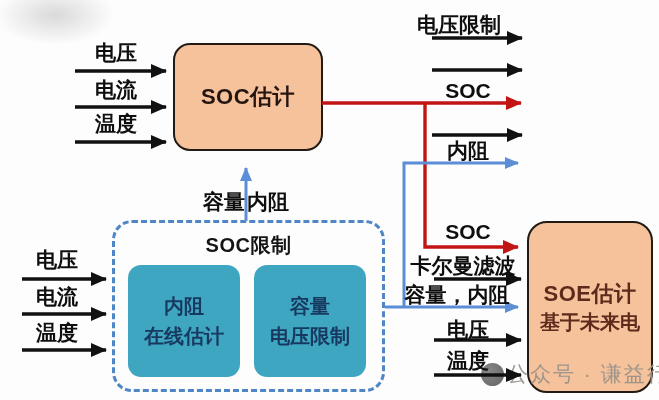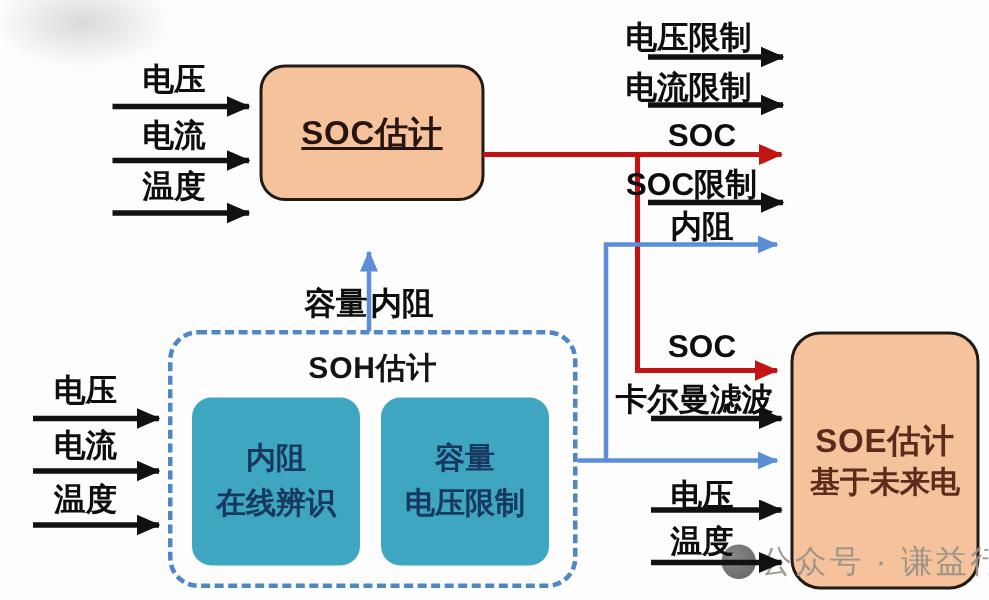--- a/index.html
+++ b/index.html
@@ -11,21 +11,21 @@
     position:absolute;left:-30px;top:-28px;width:170px;height:86px;border-radius:50%;
     background:radial-gradient(closest-side,rgba(90,90,90,.22),rgba(120,120,120,0) 70%);
     pointer-events:none;z-index:0;
   }
   
   .box{
     position:absolute;background:#f5c29b;border:2.5px solid #221b15;
     display:flex;flex-direction:column;align-items:center;justify-content:center;
     text-align:center;z-index:1;box-sizing:border-box;
   }
-  .box-soc{left:173px;top:43px;width:150px;height:91px;border-radius:17px;color:#241510;text-decoration:underline;}
+  .box-soc{left:173px;top:43px;width:150px;height:108px;border-radius:17px;color:#241510;}
   .box-sop{left:528px;top:14px;width:122px;height:173px;border-radius:20px;color:#5e2a1c;}
   .box-soe{left:527px;top:221px;width:126px;height:172px;border-radius:20px;color:#5e2a1c;}
   .box-title{font-size:22px;font-weight:700;line-height:1.35;letter-spacing:.5px;}
   .box-sub{font-size:20px;font-weight:700;line-height:1.3;}
   
   .soh{
     position:absolute;left:112px;top:220px;width:273px;height:172px;border-radius:20px;
     border:3px dashed #4f86c6;background:transparent;z-index:1;box-sizing:border-box;
   }
   .soh-title{
@@ -67,24 +67,24 @@
     <div class="box-title">SOC估计</div>
   </div>
 
 
   <div class="box box-soe">
     <div class="box-title">SOE估计</div>
     <div class="box-sub">基于未来电</div>
   </div>
 
   <div class="soh">
-    <div class="soh-title">SOH估计</div>
+    <div class="soh-title">SOC限制</div>
     <div class="teal teal-1">
       <div>内阻</div>
-      <div>在线辨识</div>
+      <div>在线估计</div>
     </div>
     <div class="teal teal-2">
       <div>容量</div>
       <div>电压限制</div>
     </div>
   </div>
 
   <div class="watermark">
     <div class="wm-circle"></div>
     <div class="wm-text">公众号 · 谦益行</div>
@@ -141,26 +141,25 @@
 
   <div class="lbl" style="left:116px;top:53px">电压</div>
   <div class="lbl" style="left:116px;top:90px">电流</div>
   <div class="lbl" style="left:116px;top:124px">温度</div>
 
   <div class="lbl" style="left:57px;top:260px">电压</div>
   <div class="lbl" style="left:57px;top:297px">电流</div>
   <div class="lbl" style="left:57px;top:333px">温度</div>
 
   <div class="lbl" style="left:459px;top:25px">电压限制</div>
-  <div class="lbl" style="left:459px;top:58px">电流限制</div>
   <div class="lbl" style="left:468px;top:91px">SOC</div>
-  <div class="lbl" style="left:461px;top:123px">SOC限制</div>
   <div class="lbl" style="left:468px;top:151px">内阻</div>
 
   <div class="lbl" style="left:468px;top:232px">SOC</div>
   <div class="lbl" style="left:463px;top:266px">卡尔曼滤波</div>
+  <div class="lbl" style="left:457px;top:295px">容量，内阻</div>
   <div class="lbl" style="left:468px;top:330px">电压</div>
   <div class="lbl" style="left:468px;top:361px">温度</div>
 
   <div class="lbl" style="left:224px;top:202px">容量</div>
   <div class="lbl" style="left:268px;top:202px">内阻</div>
 
 </div>
 
 </body></html>

